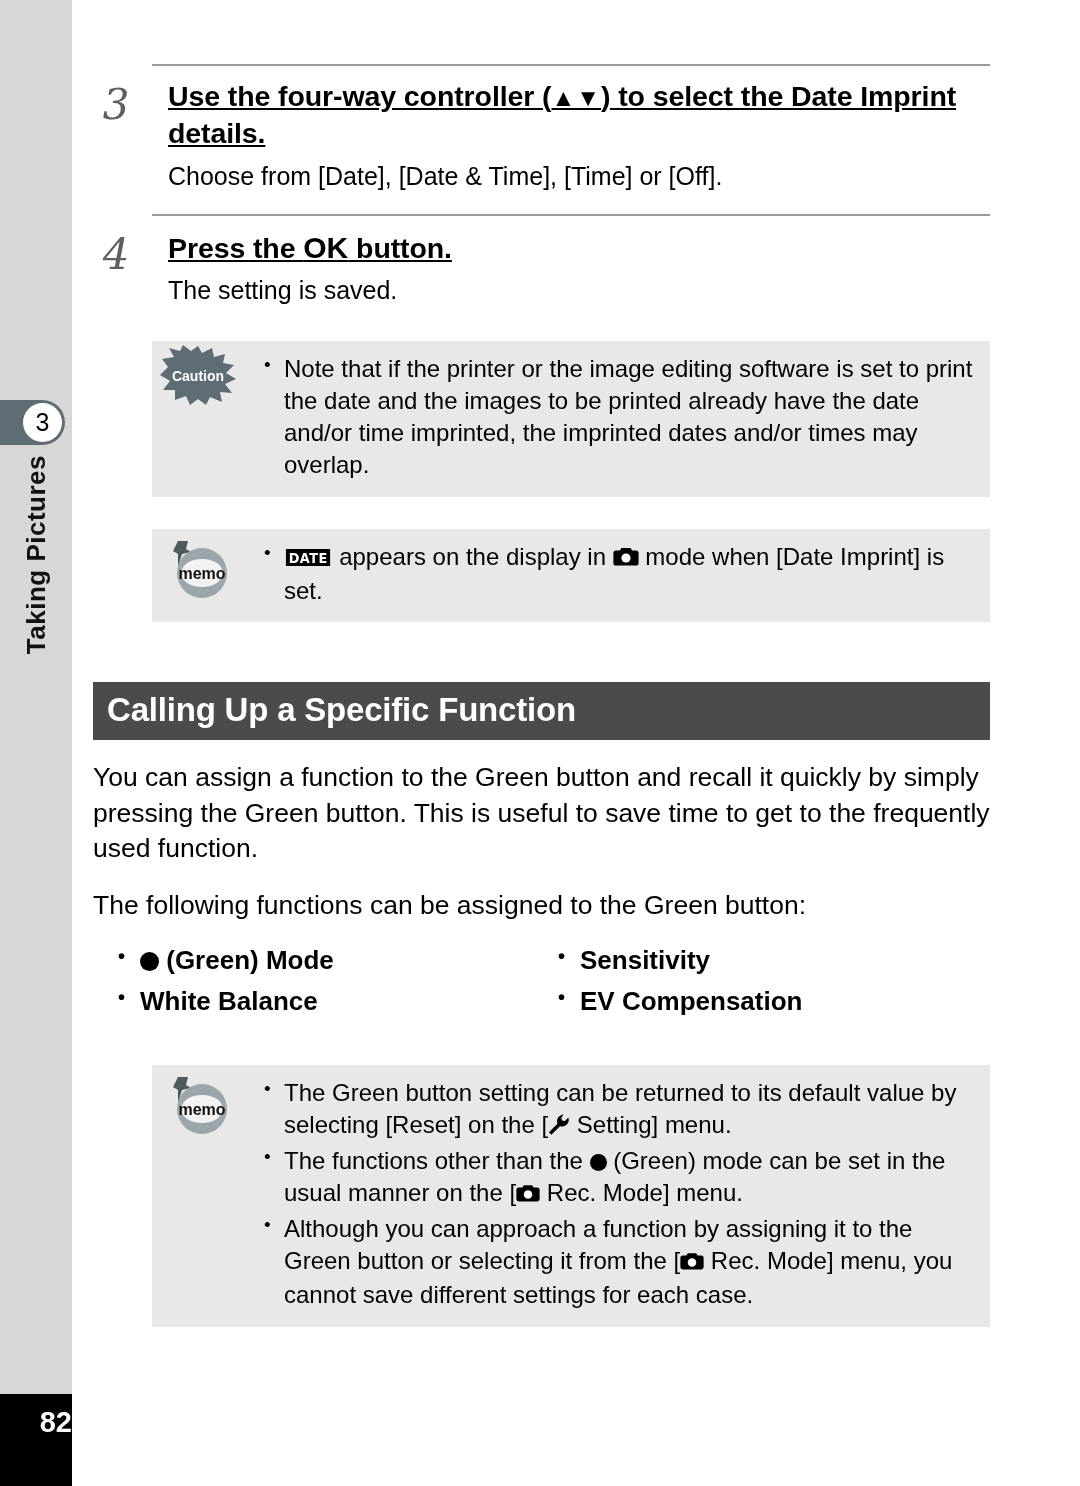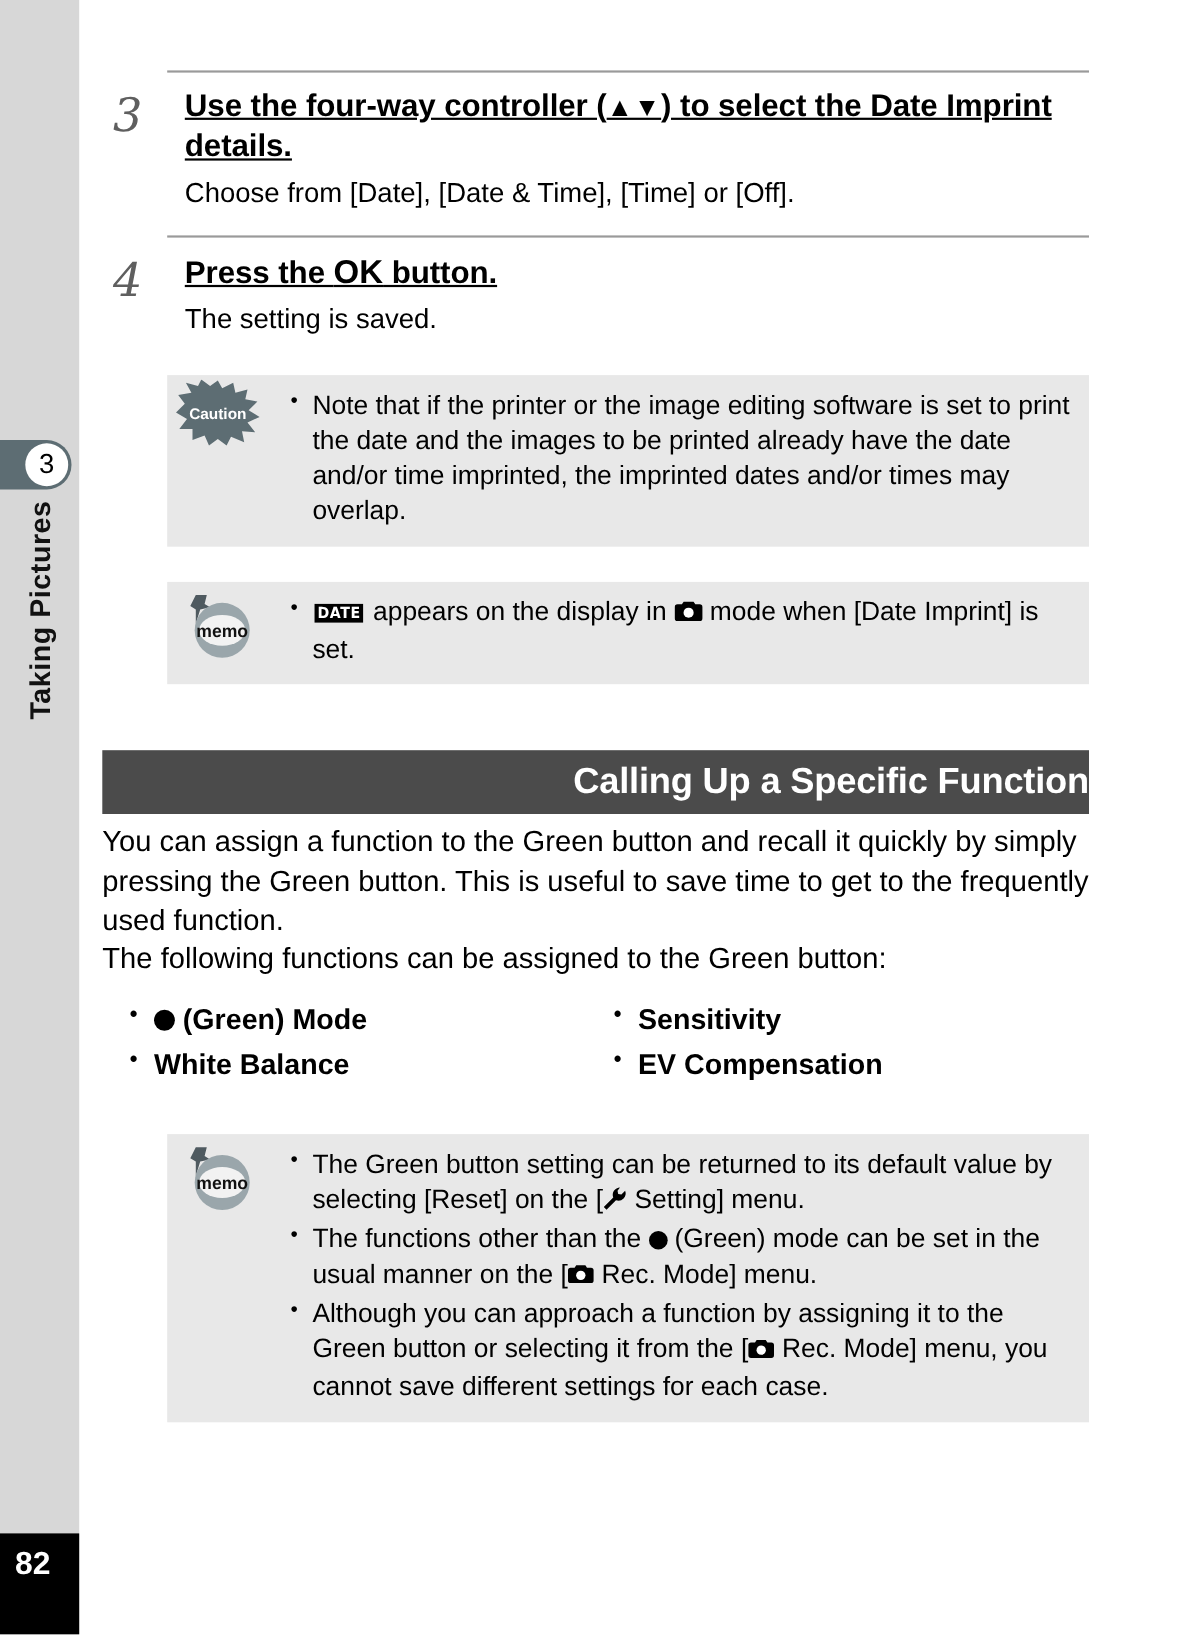--- a/index.html
+++ b/index.html
@@ -71,21 +71,21 @@
   #page-number-block {
     position: absolute;
     left: 0;
     top: 1394px;
     width: 72px;
     height: 92px;
     background: #000000;
   }
   #page-number {
     position: absolute;
-    right: 26px;
+    right: 0;
     top: 12px;
     color: #ffffff;
     font-size: 29px;
     font-weight: bold;
     font-family: "Liberation Sans", sans-serif;
   }
 
   
   #content {
     position: absolute;
@@ -321,24 +321,24 @@
       </svg>
     </div>
     <ul class="note-list">
       <li><span class="date-badge ico">DATE</span><span> appears on the display in </span><span class="ico"><svg width="26" height="20" viewBox="0 0 26 20">
               <path fill="#000" d="M8.5 1 h9 l1.6 2.4 H23 a2.6 2.6 0 0 1 2.6 2.6 v10 a2.6 2.6 0 0 1 -2.6 2.6 H3 a2.6 2.6 0 0 1 -2.6 -2.6 V6 A2.6 2.6 0 0 1 3 3.4 h3.9 Z"></path>
               <circle cx="13" cy="11" r="4.6" fill="#fff"></circle>
             </svg></span><span> mode when [Date Imprint] is set.</span></li>
     </ul>
   </div>
 
-  <div id="section-heading" style="margin-top:60px;text-align:right;">Calling Up a Specific Function</div>
-
-  <div class="para" style="margin-top:8px;">You can assign a function to the Green button and recall it quickly by simply pressing the Green button. This is useful to save time to get to the frequently used function.</div>
-  <div class="para" style="">The following functions can be assigned to the Green button:</div>
+  <div id="section-heading" style="margin-top:60px;">Calling Up a Specific Function</div>
+
+  <div class="para" style="margin-top:20px;">You can assign a function to the Green button and recall it quickly by simply pressing the Green button. This is useful to save time to get to the frequently used function.</div>
+  <div class="para" style="margin-top:22px;">The following functions can be assigned to the Green button:</div>
 
   <div id="feature-list" style="margin-top:18px;">
     <div class="feature"><span class="green-dot"></span><span> (Green) Mode</span></div>
     <div class="feature"><span>Sensitivity</span></div>
     <div class="feature"><span>White Balance</span></div>
     <div class="feature"><span>EV Compensation</span></div>
   </div>
 
   <div class="notebox" style="margin-top:44px;">
     <div class="memo-icon">

